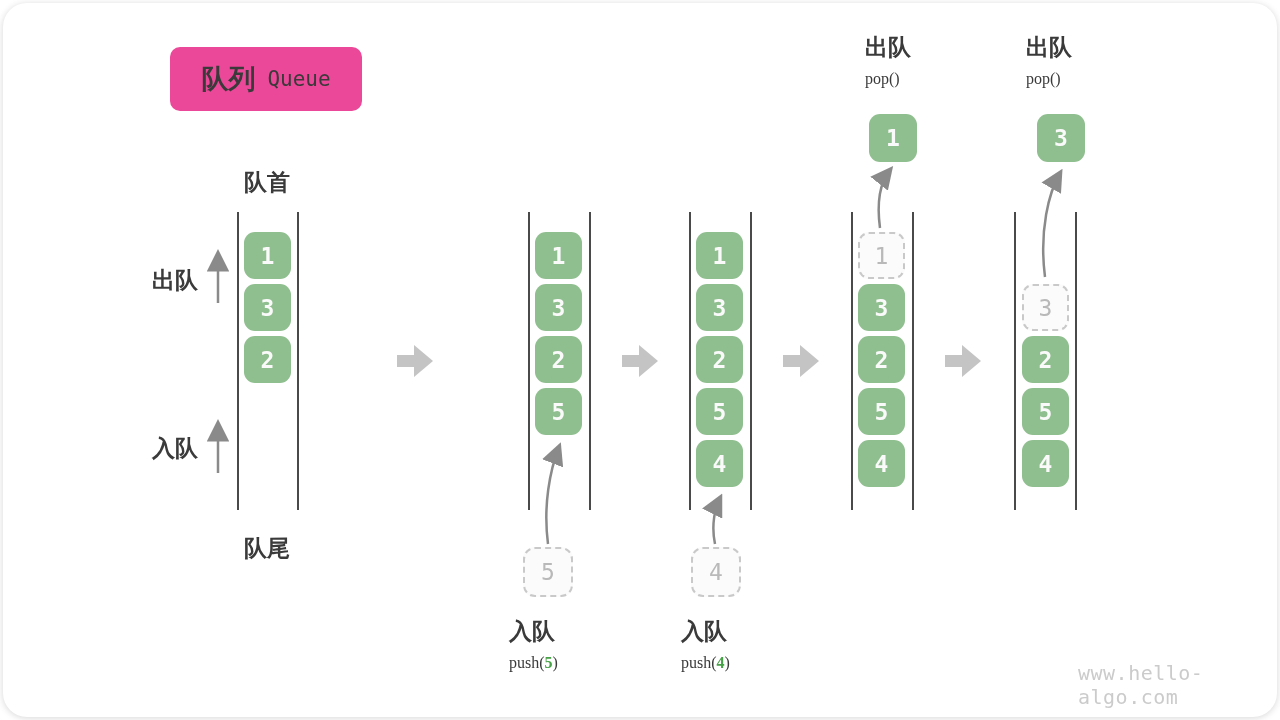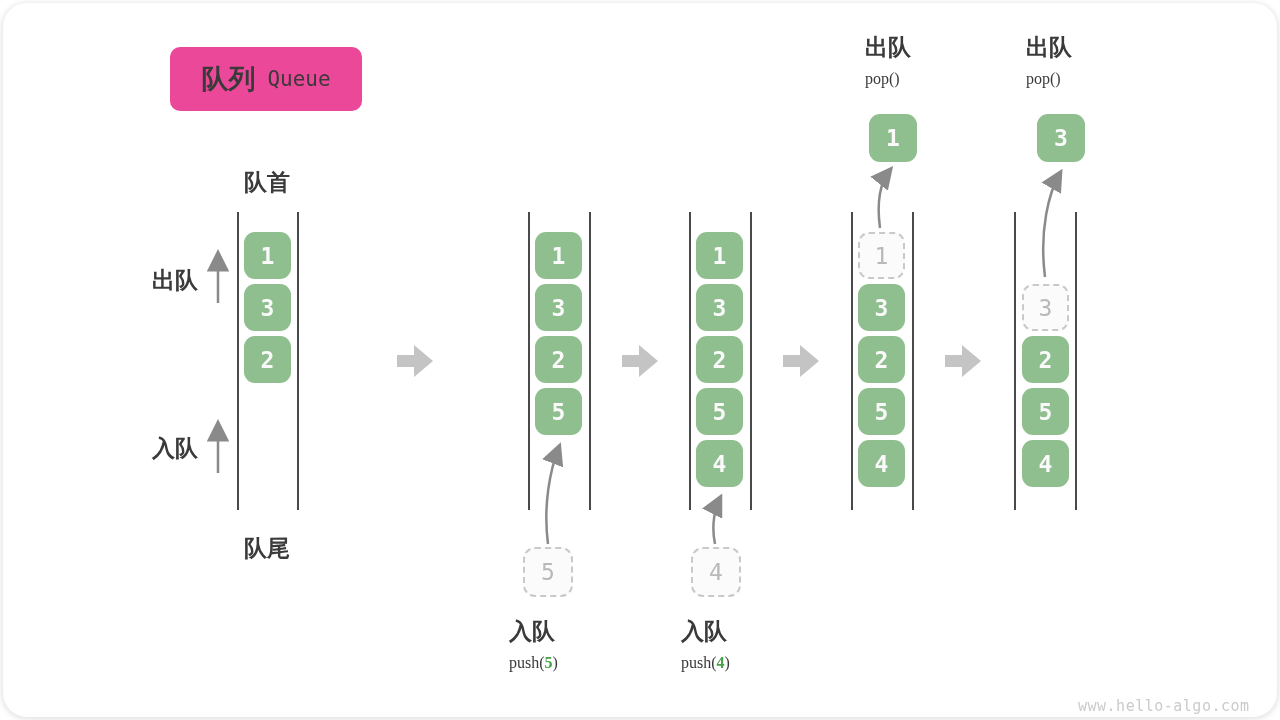--- a/index.html
+++ b/index.html
@@ -31,23 +31,23 @@
         font-weight:normal;}
   .cell.staged{width:50px;height:50px;border-radius:12px;}
 
   .anno{position:absolute;white-space:nowrap;}
   .anno .zh{font-size:23px;font-weight:bold;color:#3A3A3A;display:block;
             margin-bottom:7px;}
   .mono{font-family:Liberation Serif, serif;
         font-size:16px;color:#3A3A3A;}
   .mono .green{color:#47A147;font-weight:bold;}
 
-  .watermark{position:absolute;left:1078px;top:697px;
+  .watermark{position:absolute;left:1078px;top:661px;
              font-family:"DejaVu Sans Mono","Liberation Mono",monospace;
-             font-size:15px;color:#CBCBCB;letter-spacing:0.5px;}
+             font-size:20px;color:#CBCBCB;letter-spacing:0.5px;}
 </style>
 </head>
 <body>
 
 <div class="canvas">
   <div class="card"></div>
 
   <svg class="overlay" width="1280" height="720">
     <defs>
       <marker id="ah" markerWidth="9" markerHeight="9" refX="7" refY="4.5" orient="auto">

